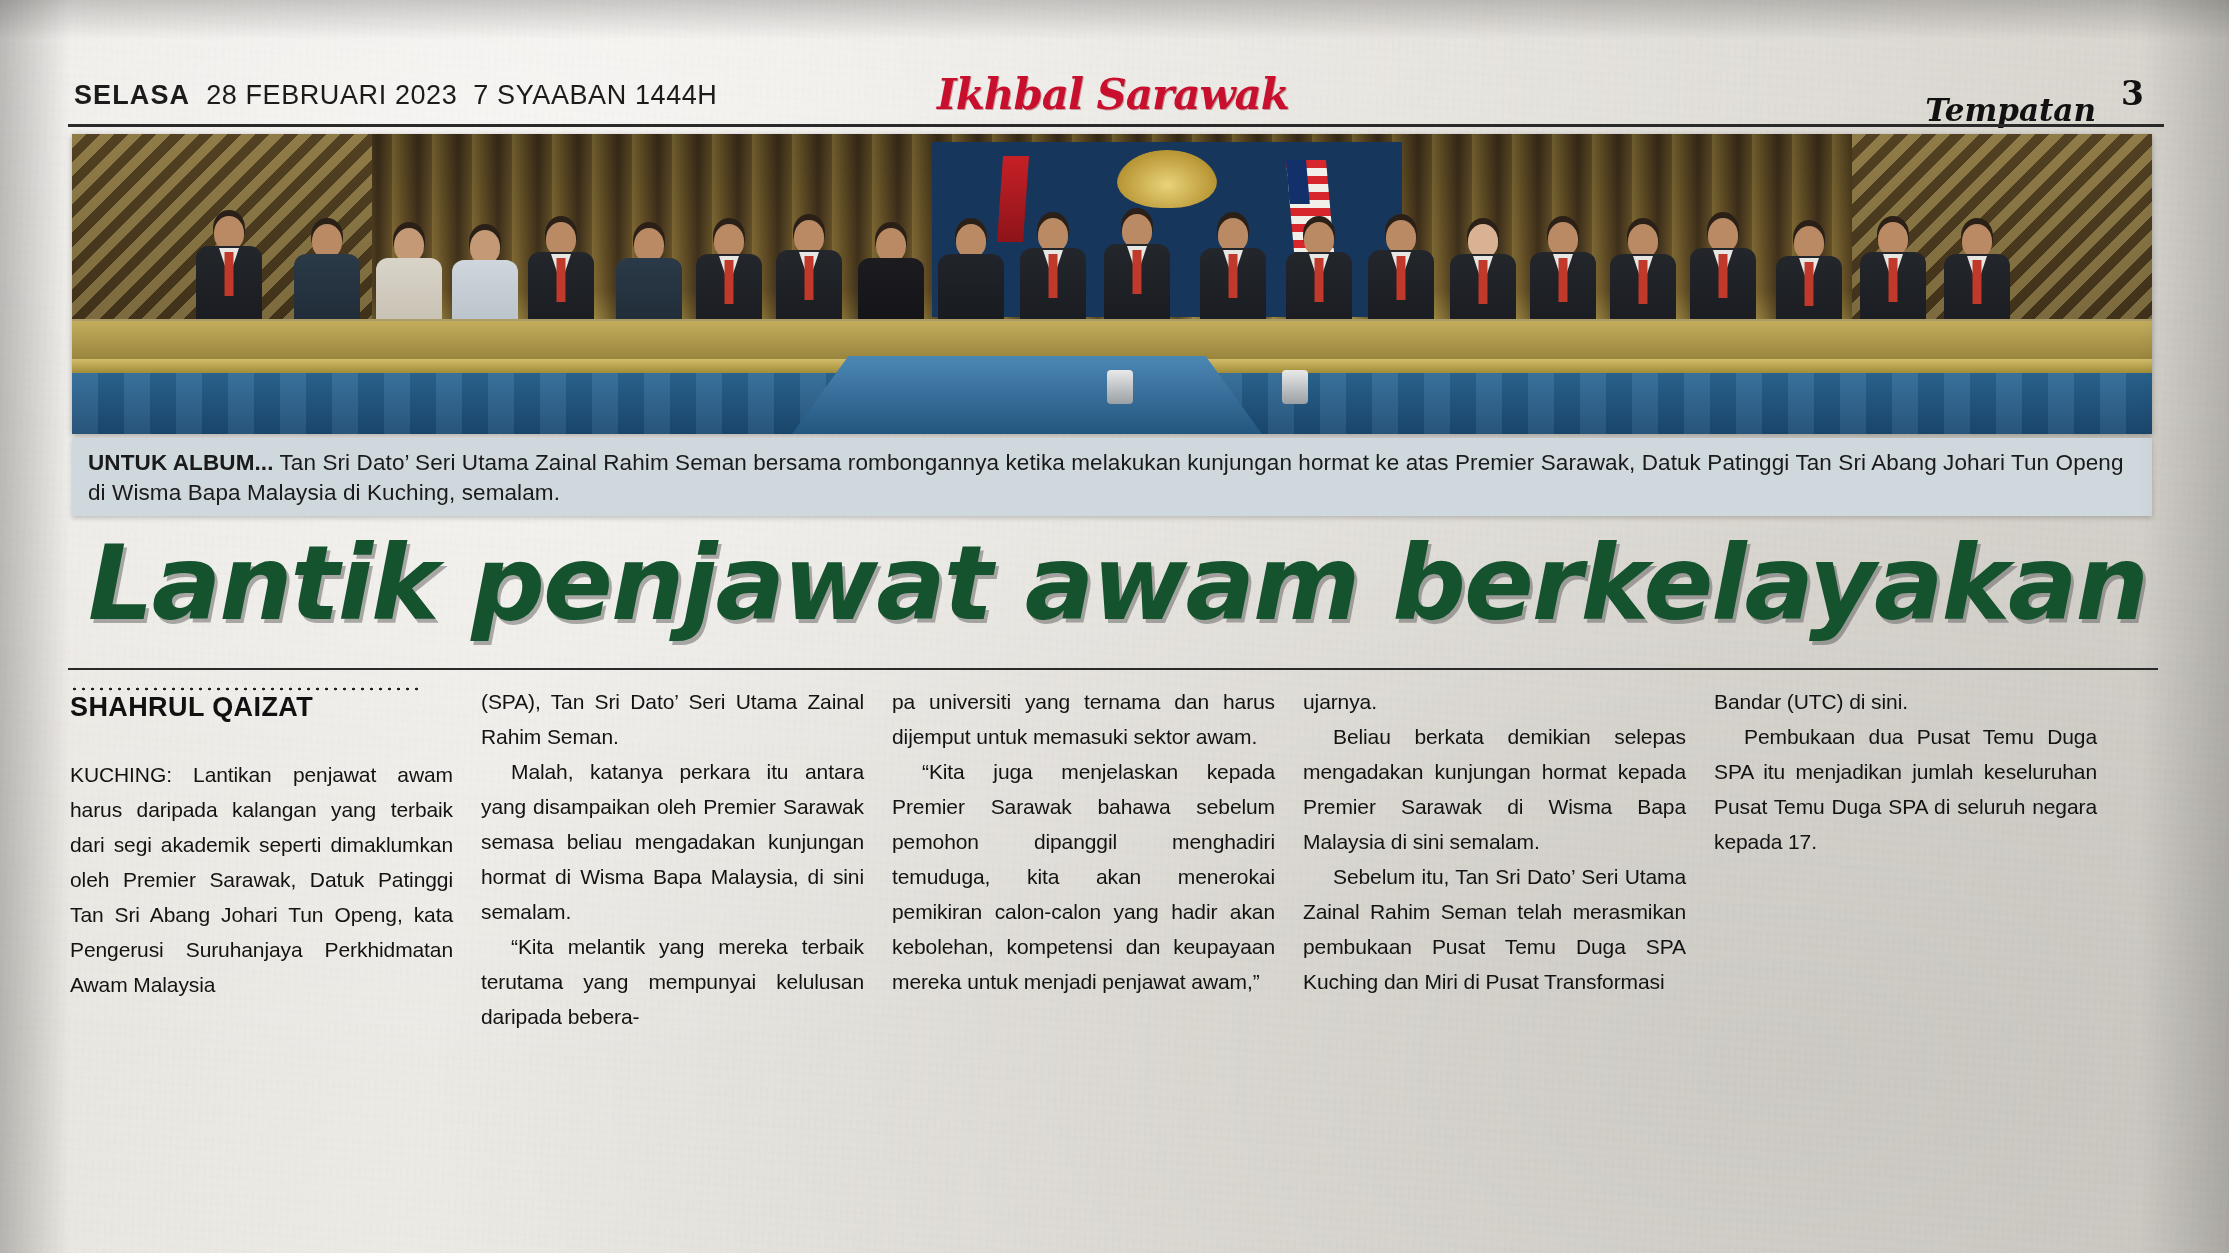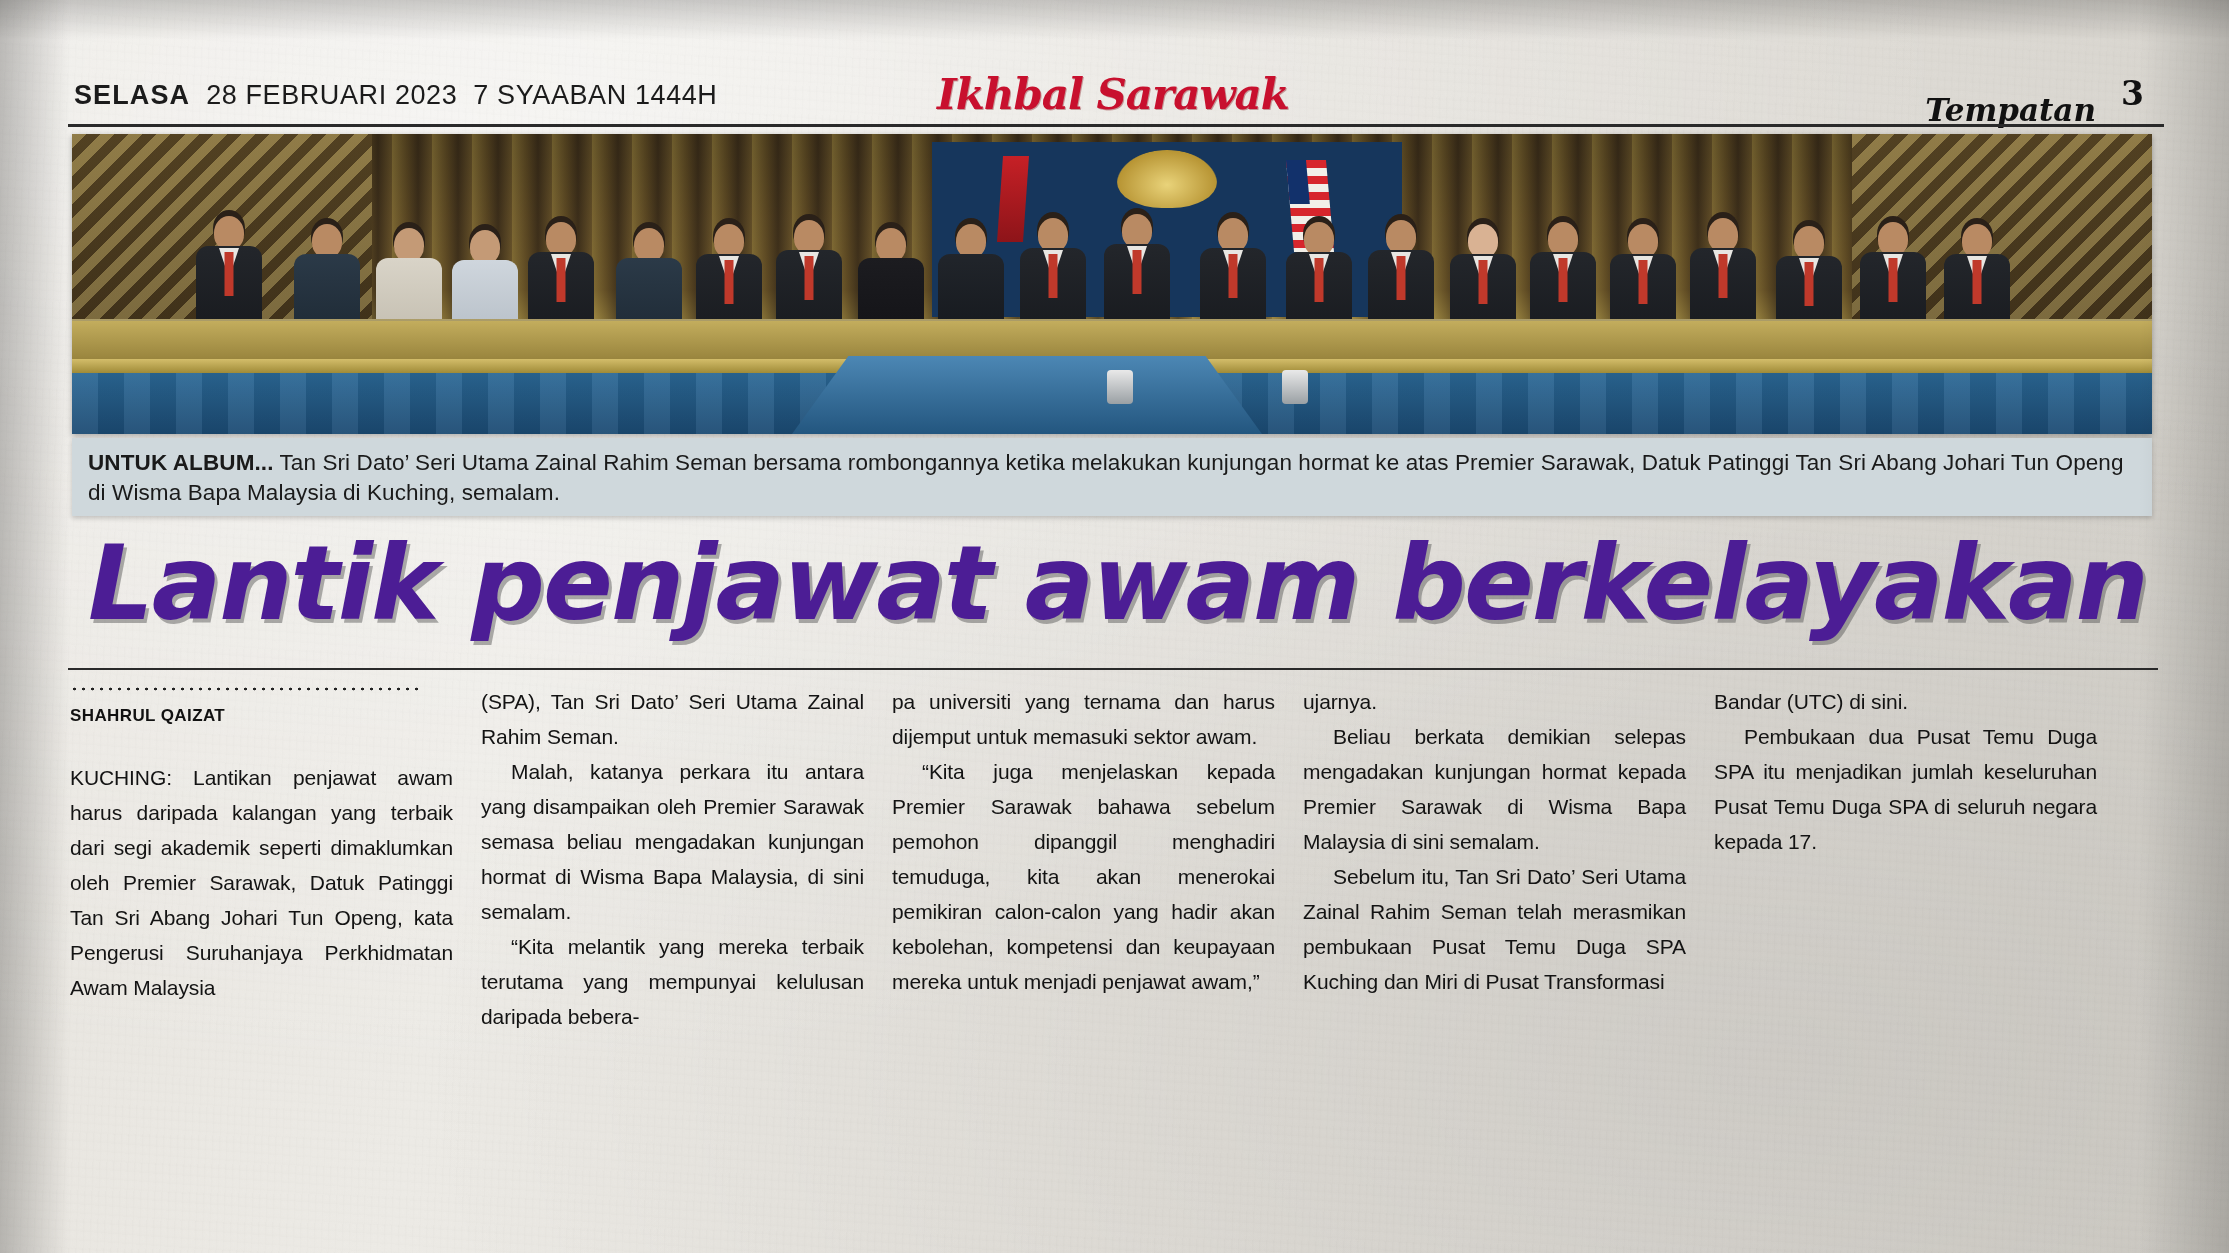--- a/index.html
+++ b/index.html
@@ -302,21 +302,21 @@
     position: absolute;
     left: 26px;
     top: 492px;
     width: 2050px;
     text-align: center;
     font-family: "DejaVu Sans", sans-serif;
     font-weight: bold;
     font-style: italic;
     font-size: 103px;
     line-height: 110px;
-    color: #4c1d95;
+    color: #14532d;
     letter-spacing: -2px;
     text-shadow: 3px 4px 0 rgba(80,80,80,.45);
     white-space: nowrap;
   }
   .headline-rule {
     position: absolute;
     left: 6px;
     top: 632px;
     width: 2090px;
     height: 2px;
@@ -339,22 +339,21 @@
   }
   .dotted {
     width: 350px;
     height: 6px;
     margin-top: 4px;
     background-image: radial-gradient(circle, #222 1.3px, rgba(0,0,0,0) 1.6px);
     background-size: 9px 6px;
     background-repeat: repeat-x;
   }
   .byline {
-    margin-top: 14px;
-    font-size: 17px;
+    font-size: 27px;
     font-weight: bold;
     letter-spacing: .4px;
     color: #111;
   }
   .col p {
     margin: 0;
     font-size: 21px;
     line-height: 35px;
     color: #131313;
     text-align: justify;

